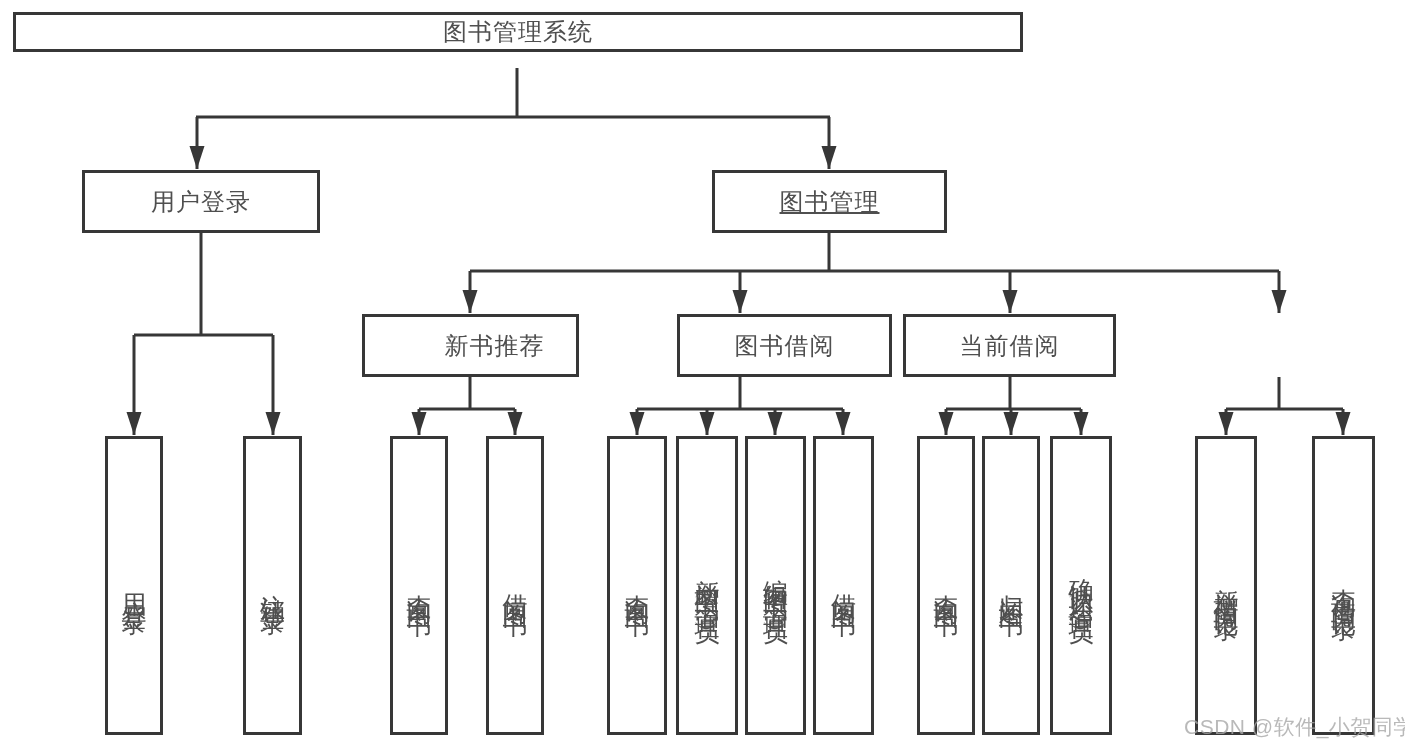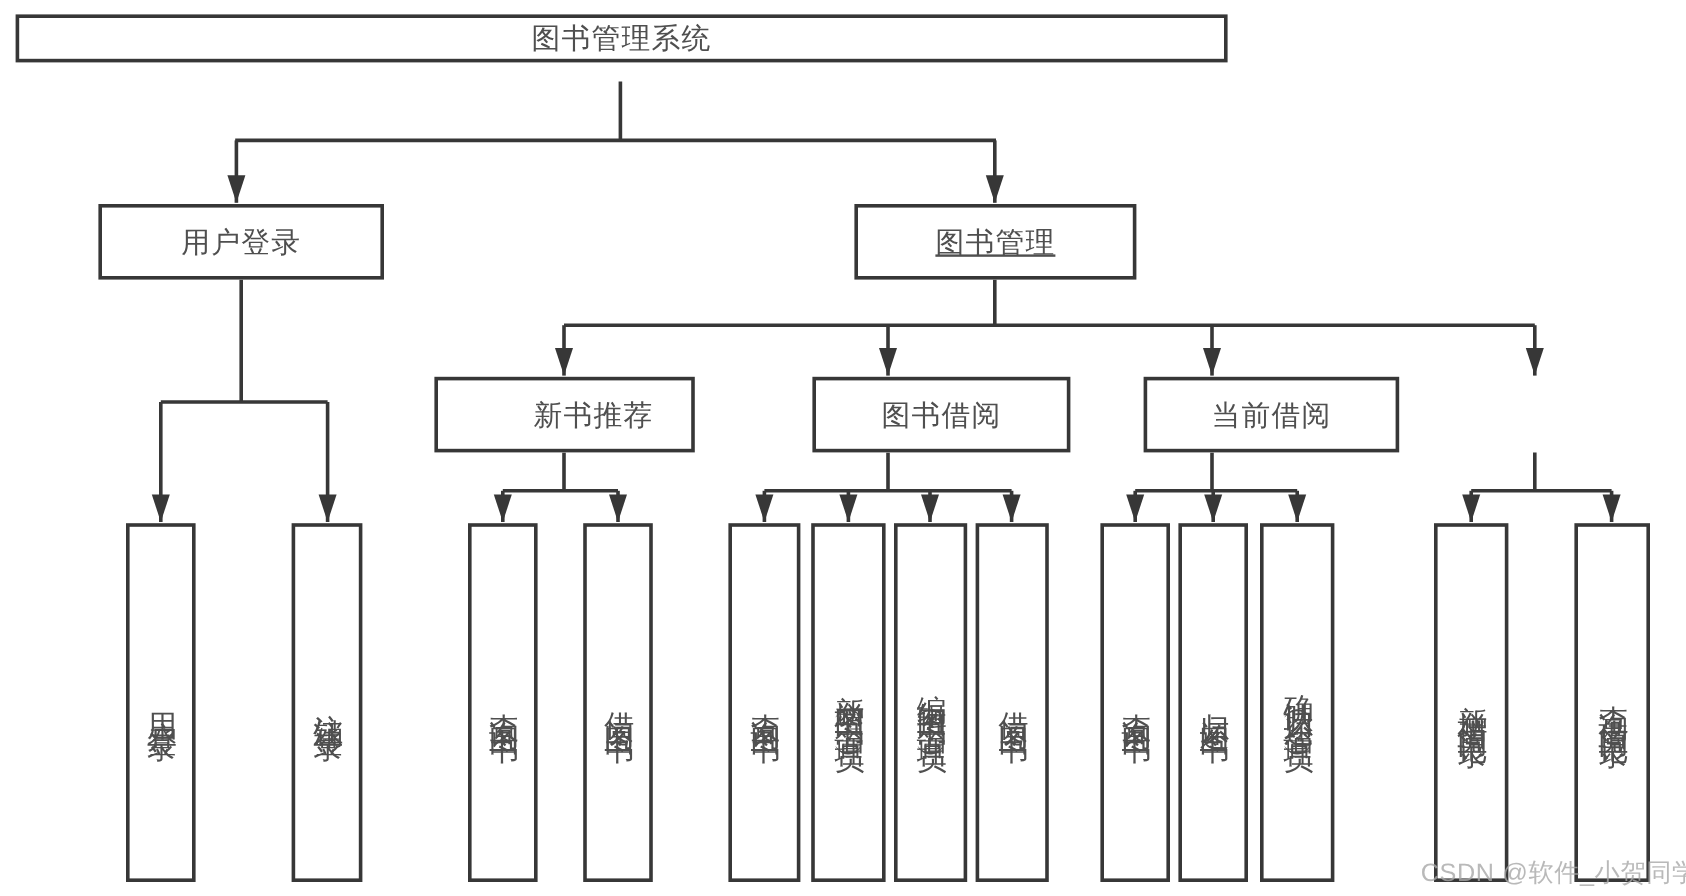--- a/index.html
+++ b/index.html
@@ -106,21 +106,21 @@
   <div class="box hbox" style="left:712px;top:170px;width:235px;height:63px;text-decoration:underline;">
     <span>图书管理</span>
   </div>
 
   <div class="box hbox" style="left:362px;top:314px;width:217px;height:63px;padding-left:48px;">
     <span>新书推荐</span>
   </div>
   <div class="box hbox" style="left:633px;top:314px;width:215px;height:63px;margin-left:44px;">
     <span>图书借阅</span>
   </div>
-  <div class="box hbox" style="left:953px;top:314px;width:213px;height:63px;align-items:center;">
+  <div class="box hbox" style="left:903px;top:314px;width:213px;height:63px;align-items:center;">
     <span>当前借阅</span>
   </div>
 
   <div class="box vbox" style="left:105px;top:436px;width:58px;height:299px;">
     <span class="vtext">用户登录</span>
   </div>
   <div class="box vbox" style="left:243px;top:436px;width:59px;height:299px;">
     <span class="vtext">注销登录</span>
   </div>
 

